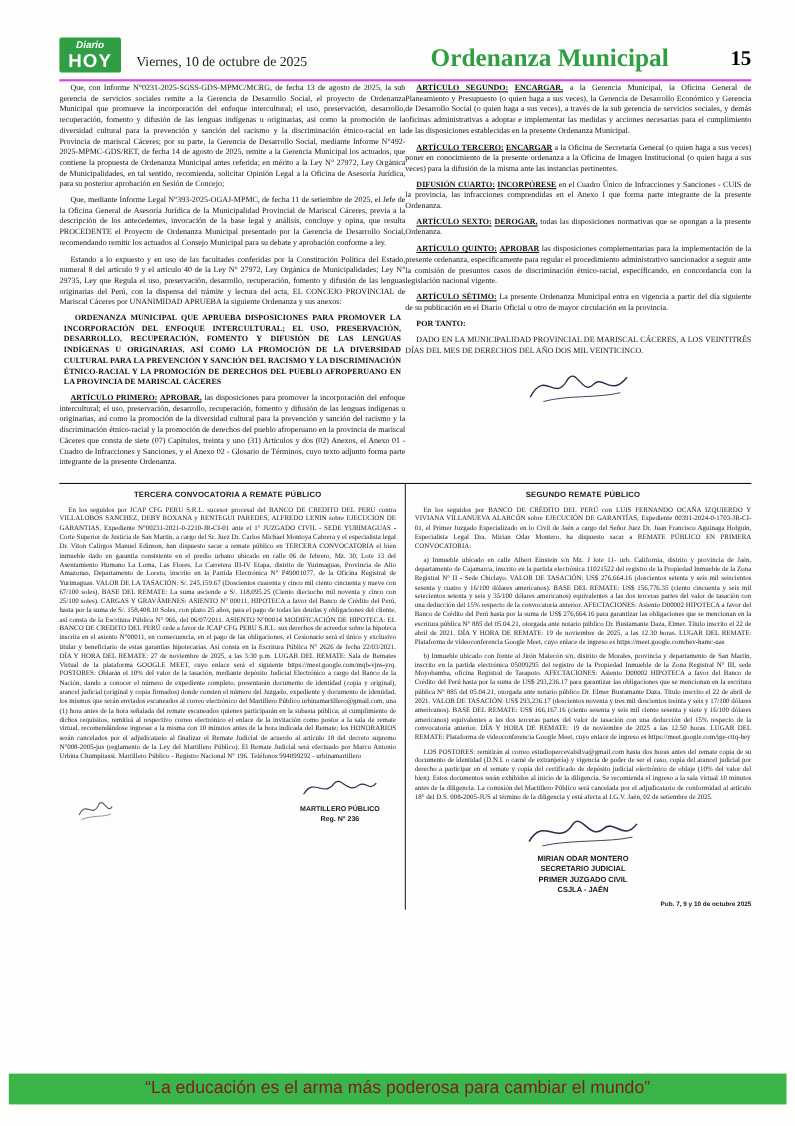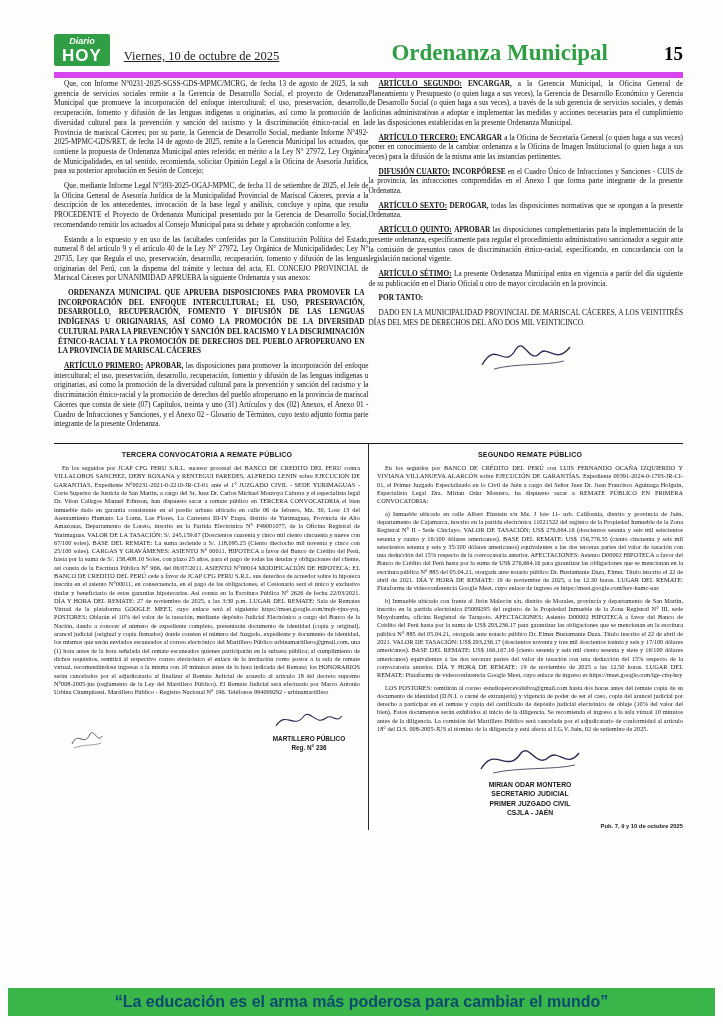--- a/index.html
+++ b/index.html
@@ -6,46 +6,46 @@
   html, body { width: 723px; height: 1024px; margin: 0; background: #e8e8e4; }
   .sheet {
     position: relative; width: 723px; height: 1024px; overflow: hidden;
     background: #fdfdfb; color: #1a1a1a;
     font-family: "Liberation Serif", serif;
   }
   
   .header {
     display: flex; align-items: flex-end; gap: 8px;
     margin: 34px 40px 0 54px; padding-bottom: 6px;
-    border-bottom: 6px solid #d946ef;
+    border-bottom: 2px solid #d946ef;
   }
   .logo {
     background: var(--accent, #2f9e44); color: #fff; text-align: center;
     padding: 3px 8px 2px; line-height: 1; border-radius: 2px;
     font-family: "Liberation Sans", sans-serif;
   }
   .logo-top { font-size: 9px; font-weight: bold; font-style: italic; margin-bottom: 1px; }
   .logo-main { font-size: 17px; font-weight: bold; letter-spacing: 1px; }
-  .date { font-size: 12.5px; color: #222; padding-bottom: 2px; margin-left: 6px; text-decoration: underline; }
+  .date { font-size: 12.5px; color: #222; padding-bottom: 2px; margin-left: 6px; }
   .section-title {
     margin-left: auto; font-size: 23px; font-weight: bold;
     color: var(--accent, #2f9e44); font-family: "Liberation Serif", serif;
   }
   .page-num { font-size: 19px; font-weight: bold; margin-left: 48px; padding-bottom: 1px; color: #000000; }
 
   
   .article {
     display: flex; gap: 0; margin: 1px 40px 0 54px;
     font-size: 7.3px; line-height: 1.33; text-align: justify; color: #141414;
   }
   .col { flex: 1; min-width: 0; }
   .col p { margin-bottom: 5px; text-indent: 10px; }
   .bold-block { font-weight: bold; padding: 0 4px; }
   .art-label { font-weight: bold; text-decoration: underline; }
-  .art-verb { font-weight: bold; }
+  .art-verb { font-weight: bold; text-decoration: underline; }
   .por-tanto, .mando { font-weight: bold; font-family: Liberation Serif, serif; }
   .sig-article { text-align: center; margin-top: 8px; }
 
   
   .notices-rule { border-top: 1.5px solid #161616; margin: 9px 40px 0 54px; }
   .notices { display: flex; margin: 0 40px 0 54px; }
   .notice { flex: 1; min-width: 0; font-size: 6.3px; line-height: 1.32; text-align: justify; color: #191919; }
   .notice-left { padding: 3px 8px 0 0; border-right: 1px solid #2a2a2a; }
   .notice-right { padding: 3px 0 0 8px; }
   .notice h3 {
@@ -54,24 +54,24 @@
   }
   .notice p { margin-bottom: 4px; text-indent: 8px; }
   .left-sign { display: flex; align-items: flex-end; justify-content: space-between; margin-top: 12px; padding: 0 14px; }
   .stamp { text-align: center; font-size: 6.4px; font-weight: bold; font-family: "Liberation Sans", sans-serif; line-height: 1.35; }
   .right-sign { text-align: center; margin-top: 10px; font-family: "Liberation Sans", sans-serif; }
   .right-sign .line { font-size: 6.8px; font-weight: bold; line-height: 1.4; }
   .pub-note { text-align: right; font-size: 5.8px; font-weight: bold; margin-top: 5px; font-family: "Liberation Sans", sans-serif; }
 
   
   .banner {
-    position: absolute; left: 8px; right: 8px; bottom: 8px; height: 28px;
-    background: var(--banner, #3ab54a); color: #0c4a6e;
+    position: absolute; left: 8px; right: 8px; bottom: 20px; height: 28px;
+    background: var(--banner, #3ab54a); color: #7f1d1d;
     display: flex; align-items: center; justify-content: center;
-    font-family: "Liberation Sans", sans-serif; font-weight: bold; font-size: 16px;
+    font-family: "Liberation Sans", sans-serif; font-weight: normal; font-size: 16px;
   }
   svg.sig { display: inline-block; }
 </style>
 </head>
 <body>
 
 <div class="sheet">
 
   <div class="header">
     <div class="logo">
@@ -98,21 +98,21 @@
 
     <div class="col">
       <p>
         <span class="art-label">ARTÍCULO SEGUNDO:</span>
         <span class="art-verb">ENCARGAR,</span>
         <span>a la Gerencia Municipal, la Oficina General de Planeamiento y Presupuesto (o quien haga a sus veces), la Gerencia de Desarrollo Económico y Gerencia de Desarrollo Social (o quien haga a sus veces), a través de la sub gerencia de servicios sociales, y demás oficinas administrativas a adoptar e implementar las medidas y acciones necesarias para el cumplimiento de las disposiciones establecidas en la presente Ordenanza Municipal.</span>
       </p>
       <p>
         <span class="art-label">ARTÍCULO TERCERO:</span>
         <span class="art-verb">ENCARGAR</span>
-        <span>a la Oficina de Secretaría General (o quien haga a sus veces) poner en conocimiento de la cambiar ordenanza a la Oficina de Imagen Institucional (o quien haga a sus veces) para la difusión de la misma ante las instancias pertinentes.</span>
+        <span>a la Oficina de Secretaría General (o quien haga a sus veces) poner en conocimiento de la presente ordenanza a la Oficina de Imagen Institucional (o quien haga a sus veces) para la difusión de la misma ante las instancias pertinentes.</span>
       </p>
       <p>
         <span class="art-label">DIFUSIÓN CUARTO:</span>
         <span class="art-verb">INCORPÓRESE</span>
         <span>en el Cuadro Único de Infracciones y Sanciones - CUIS de la provincia, las infracciones comprendidas en el Anexo I que forma parte integrante de la presente Ordenanza.</span>
       </p>
       <p>
         <span class="art-label">ARTÍCULO SEXTO:</span>
         <span class="art-verb">DEROGAR,</span>
         <span>todas las disposiciones normativas que se opongan a la presente Ordenanza.</span>

